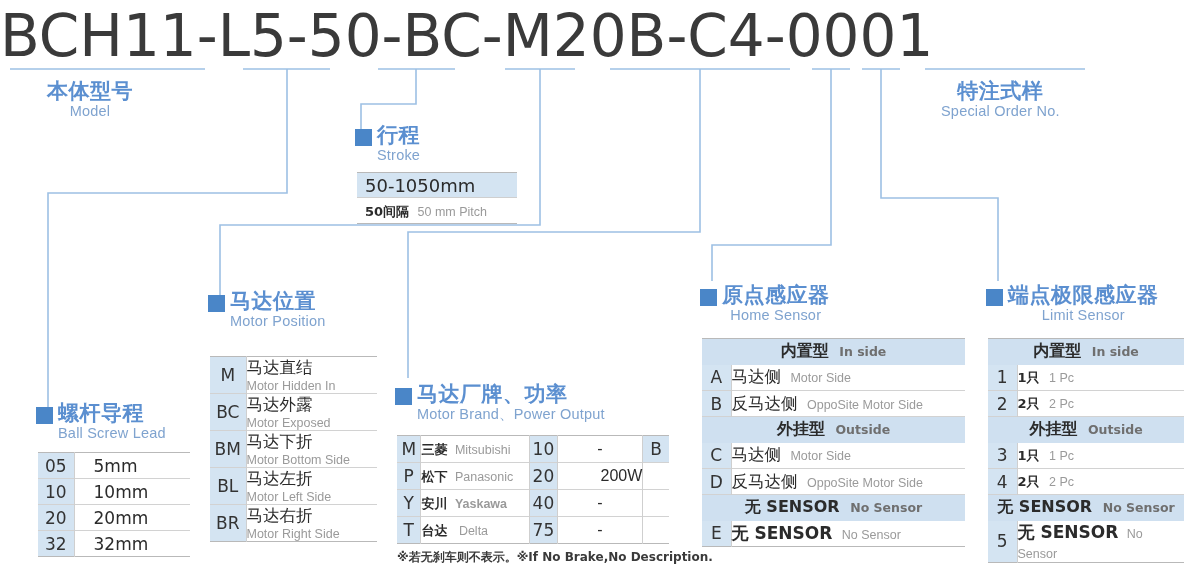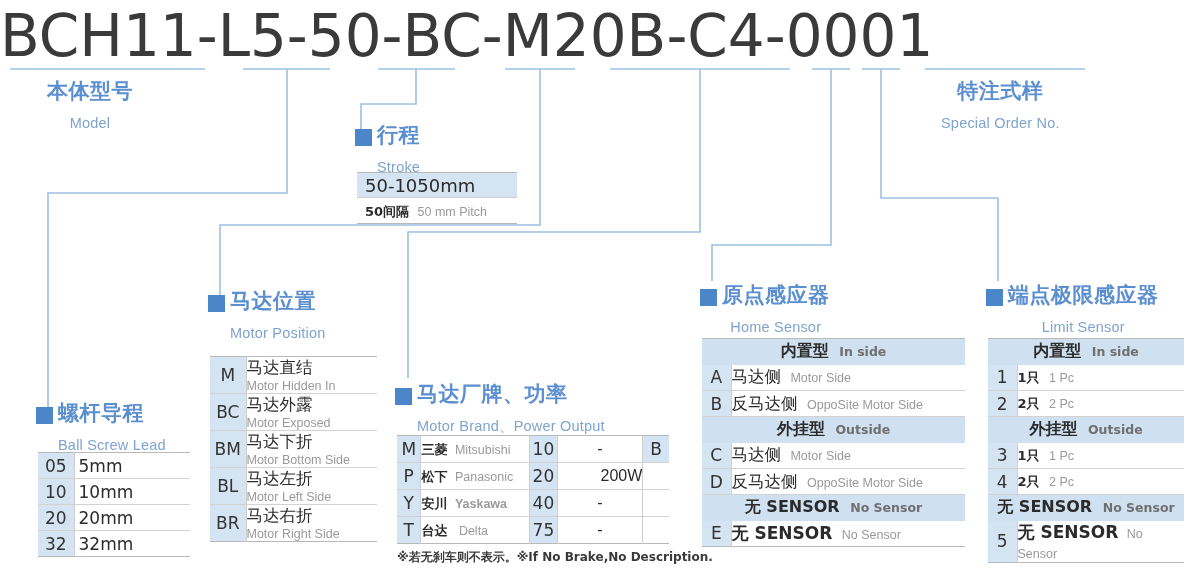--- a/index.html
+++ b/index.html
@@ -30,21 +30,21 @@
   }
   .title-cn {
     font-size:21px; font-weight:bold; color:#5b8fd0;
     line-height:23px; letter-spacing:0.5px;
     font-family:"DejaVu Sans", sans-serif;
   }
   .title-en {
     font-size:14.5px; color:#7fa3cf; line-height:17px;
     letter-spacing:0.2px; text-align:center;
   }
-  .head-txt { display:flex; flex-direction:column;gap:12px; }
+  .head-txt { display:flex; flex-direction:column; }
 
   
   table.spec { border-collapse:collapse; }
   table.spec td { padding:0; vertical-align:middle; }
   .code-cell {
     background:#d4e4f2; text-align:center;
     font-size:17px; color:#333; font-weight:400;
     font-family:"DejaVu Sans", sans-serif;
   }
   .desc-cell { background:#ffffff; padding-left:7px; }
@@ -53,21 +53,21 @@
   .en-sm { font-size:12.5px; color:#9a9a9a; }
   .rule-top { border-top:1.4px solid #b9b9b9; }
   .rule-bot { border-bottom:1.4px solid #b9b9b9; }
   .rule-thin { border-bottom:1px solid #d2d2d2; }
   .sep-l { border-left:1px solid #cfcfcf; }
 
   
   #tbl-lead { position:absolute; left:38px; top:452px; width:152px; }
   #tbl-lead td { height:26px; }
   #tbl-lead td.code-cell { width:36px; font-size:17px; }
-  #tbl-lead td.desc-cell { font-size:17px; color:#2b2b2b; padding-left:4px;
+  #tbl-lead td.desc-cell { font-size:17px; color:#2b2b2b; padding-left:19px;
     font-family:"DejaVu Sans", sans-serif; }
 
   
   #tbl-mp { position:absolute; left:210px; top:356px; width:167px; }
   #tbl-mp td { height:37px; }
   #tbl-mp td.code-cell { width:36px; font-size:17px; }
 
   
   #tbl-stroke { position:absolute; left:357px; top:172px; width:160px; }
   .stroke-hl {

